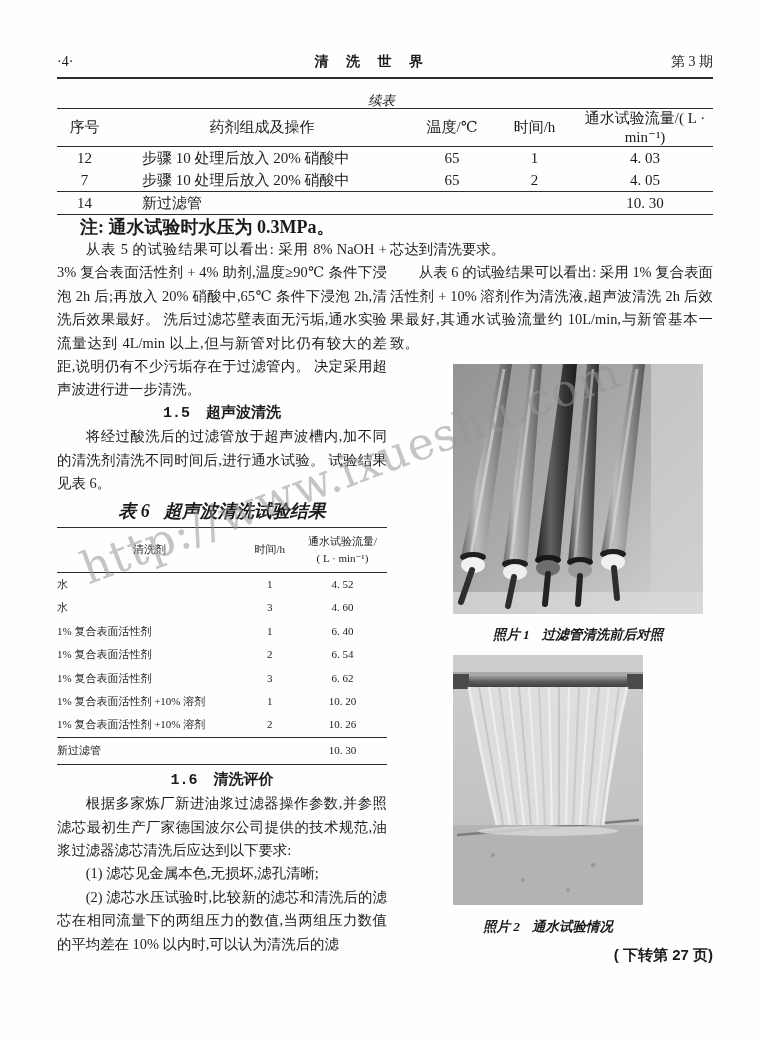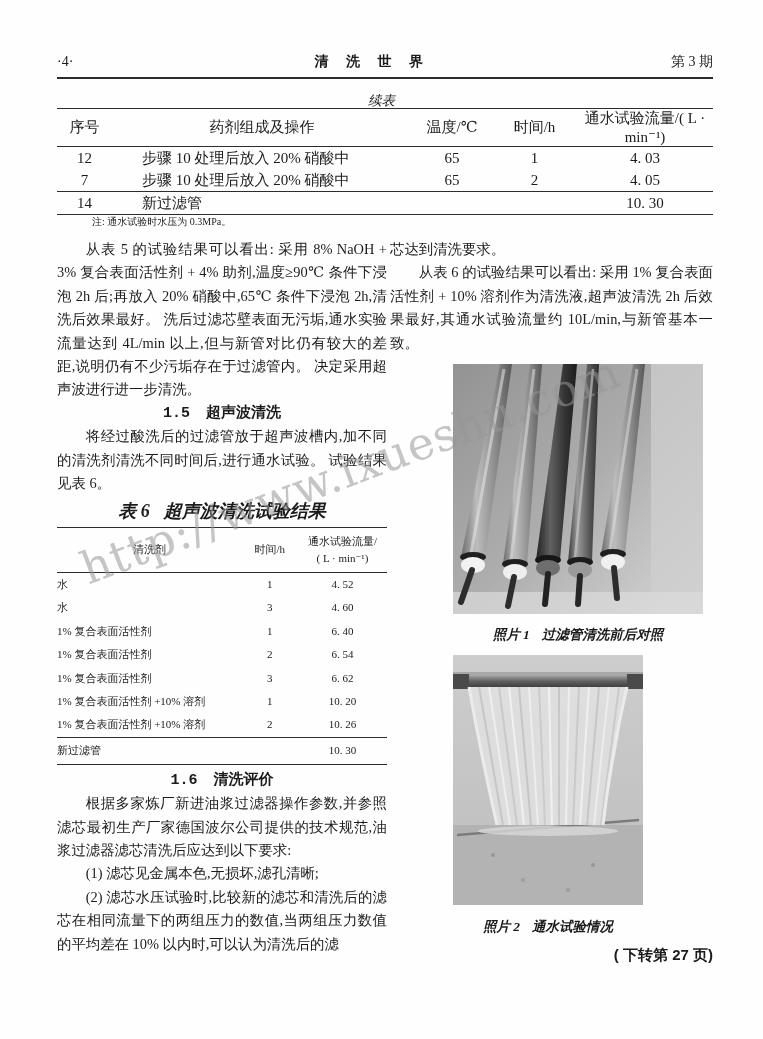--- a/index.html
+++ b/index.html
@@ -18,21 +18,21 @@
   .cont-table th,.cont-table td{padding:0;font-weight:normal;height:22px;vertical-align:middle;}
   .cont-table thead tr{border-top:1.7px solid #2c2c2c;border-bottom:1.7px solid #2c2c2c;}
   .cont-table .c1{width:55px;text-align:center;}
   .cont-table .c2{width:300px;text-align:center;}
   .cont-table td.c2{text-align:left;padding-left:30px;}
   .cont-table .c3{width:80px;text-align:center;}
   .cont-table .c4{width:85px;text-align:center;}
   .cont-table .c5{width:136px;text-align:center;}
   .cont-table tr.rule-above{border-top:1.2px solid #2c2c2c;}
   .cont-table tbody tr:last-child{border-bottom:1.7px solid #2c2c2c;}
-  .tbl-note{position:absolute;left:92px;top:215px;font-size:10px;}
+  .tbl-note{position:absolute;left:80px;top:215px;font-size:18px;font-weight:bold;}
   
   .col{position:absolute;top:238px;font-size:14.4px;line-height:23.4px;text-align:justify;}
   .col-left{left:57px;width:330px;}
   .col-right{left:390px;width:323px;}
   .col p{margin:0;}
   .indent{text-indent:2em;}
   .sec-head{font-family:Liberation Mono, monospace;font-weight:bold;font-size:15px;margin:3px 0 2px 0;text-align:center;}
   .sec-head .num{margin-right:16px;}
   
   .tbl6-caption{margin:5px 0 3px 0;text-align:center;font-size:18px;font-style:italic;font-weight:bold;}

